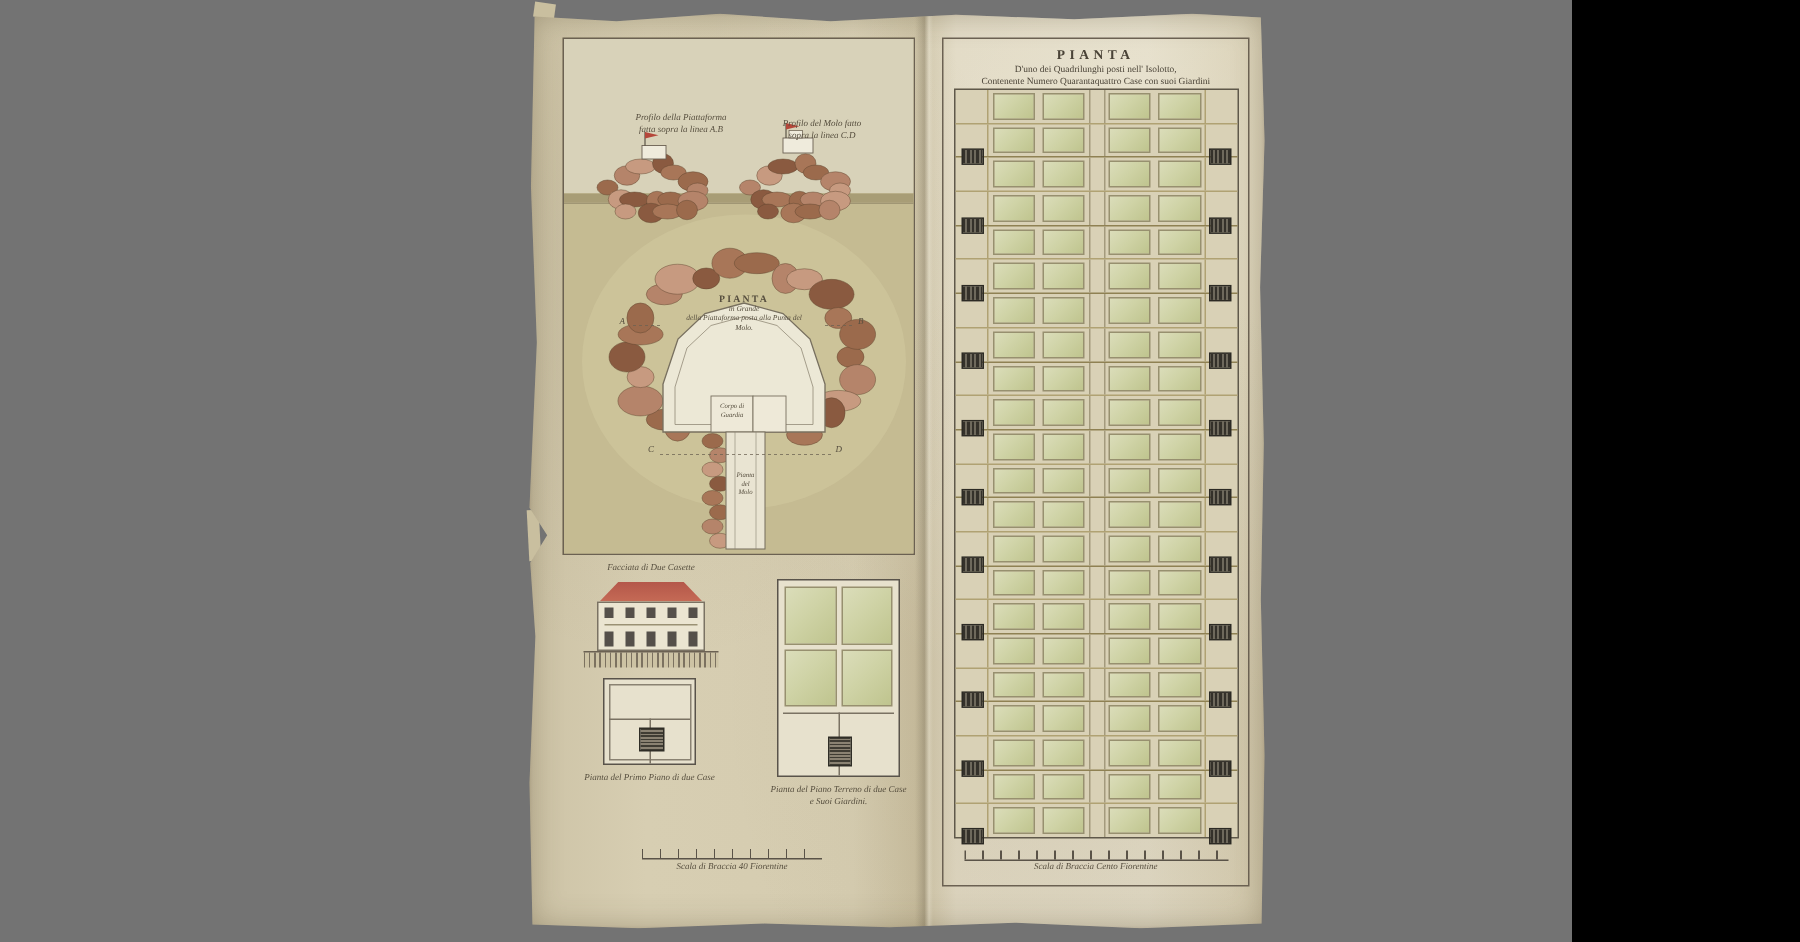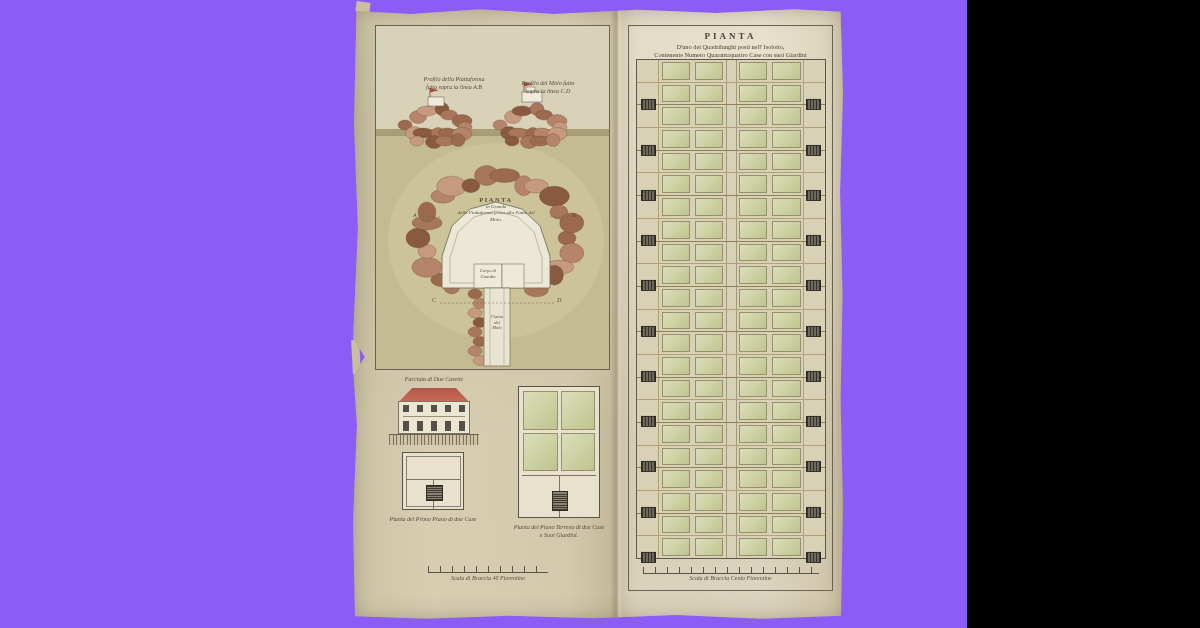--- a/index.html
+++ b/index.html
@@ -1,16 +1,16 @@
 <!DOCTYPE html>
 <html><head>
 <meta charset="utf-8">
 <style>
   html,body{margin:0;padding:0;background:#000;}
-  #stage{position:relative;width:967px;height:628px;background:#8b5cf6;overflow:hidden;
+  #stage{position:relative;width:1048px;height:628px;background:#737373;overflow:hidden;
          font-family:"Liberation Serif","DejaVu Serif",serif;color:#4a4337;}
   
   #paper{position:absolute;left:352px;top:8px;width:492px;height:612px;
     background:
       radial-gradient(ellipse at 18% 28%, rgba(110,95,62,.10), transparent 42%),
       radial-gradient(ellipse at 75% 75%, rgba(110,95,62,.08), transparent 46%),
       radial-gradient(ellipse at 82% 18%, rgba(255,252,238,.28), transparent 52%),
       linear-gradient(90deg,#cdc3a6 0%,#d7ceb2 16%,#d5ccb0 44%,#c8bd9e 52.5%,#ded6c0 58%,#e0d9c4 84%,#d2c8ab 100%);
     box-shadow:inset 0 0 22px rgba(80,65,40,.38), inset 0 0 3px rgba(60,48,28,.35);
     clip-path:polygon(0.9% 0.5%,12% 1%,26% 0.2%,41% 1%,58% 0.3%,74% 0.8%,90% 0.2%,99.3% 0.6%,

